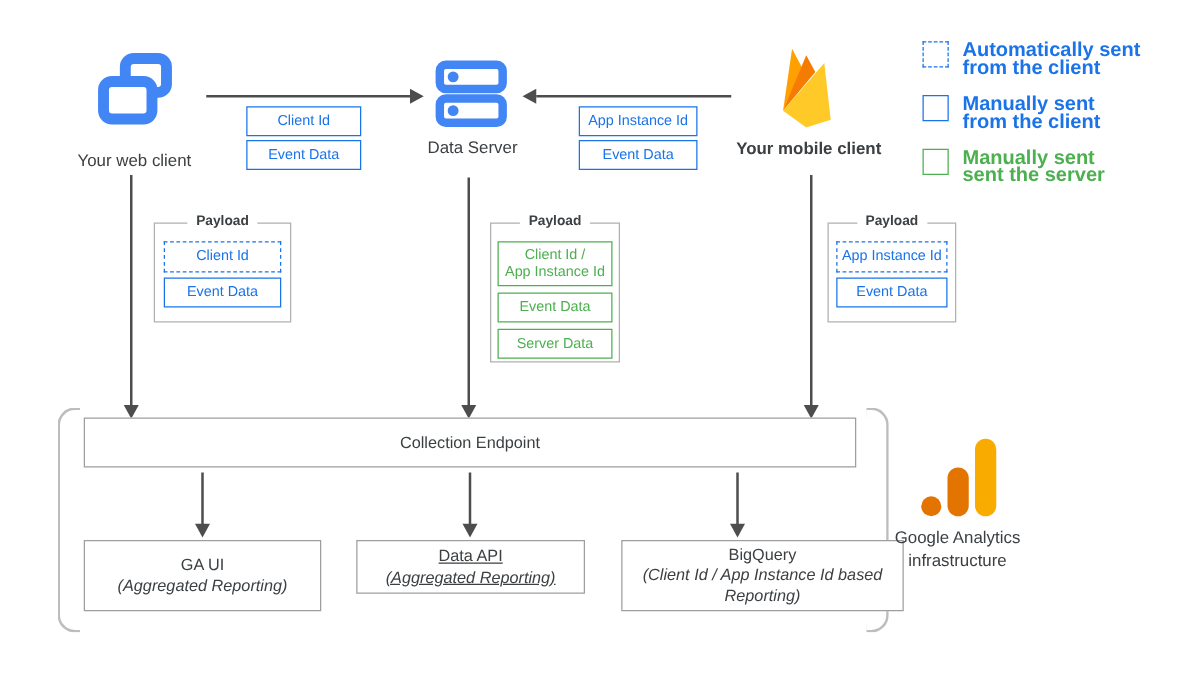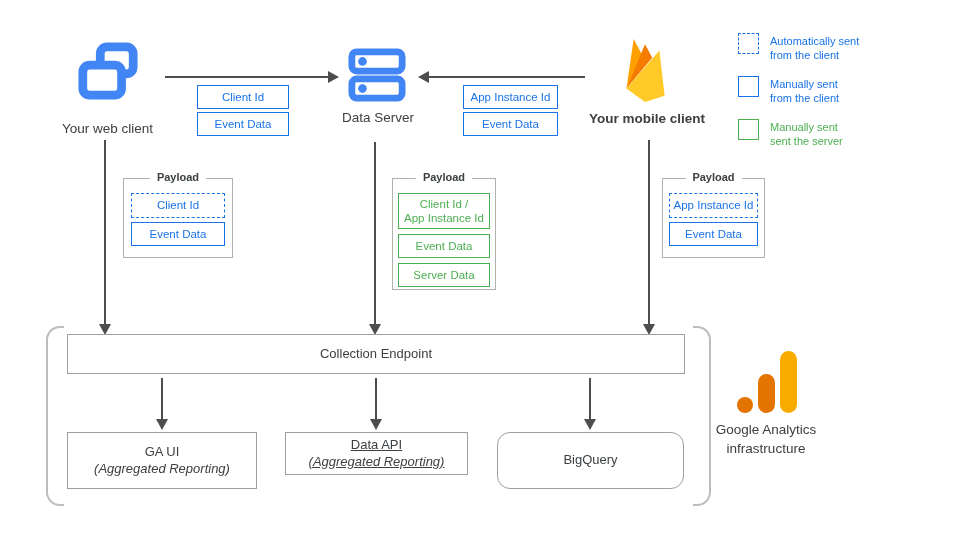--- a/index.html
+++ b/index.html
@@ -28,21 +28,21 @@
   .payload-items { display:flex; flex-direction:column; align-items:center; padding-top:14px; gap:4px; }
   .p-item { display:flex; flex-direction:column; align-items:center; justify-content:center;
     background:#fff; font-size:11.5px; font-weight:500; text-align:center; line-height:1.25; }
   .dashed-blue { border:1.5px dashed #1a73e8; color:#1a73e8; }
   .solid-blue  { border:1.5px solid #1a73e8; color:#1a73e8; }
   .solid-green { border:1.5px solid #4caf50; color:#4caf50; }
 
   
   .legend-row { position:absolute; display:flex; gap:11px; }
   .swatch { width:21px; height:21px; background:#fff; flex:0 0 auto; }
-  .legend-text { font-size:11px; line-height:14px; font-weight:400; padding-top:1px; }
+  .legend-text { font-size:16px; line-height:14px; font-weight:700; padding-top:1px; }
   .legend-text.blue { color:#1a73e8; }
   .legend-text.green { color:#4caf50; }
 
   
   .bracket { position:absolute; width:18px; height:180px; border:2px solid #bdbdbd; }
   .bracket.left  { border-right:none; border-radius:14px 0 0 14px; }
   .bracket.right { border-left:none; border-radius:0 14px 14px 0; }
   .gray-box { position:absolute; display:flex; flex-direction:column; align-items:center; justify-content:center;
     border:1px solid #9e9e9e; background:#fff; color:#3c4043; font-size:13px; text-align:center; line-height:1.25; }
   .gray-box .subtitle { font-style:italic; }
@@ -165,22 +165,23 @@
   <div class="head-down" style="left:584px; top:419px;"></div>
 
   <div class="gray-box" style="left:67px; top:432px; width:190px; height:57px;">
     <span>GA UI</span>
     <span class="subtitle">(Aggregated Reporting)</span>
   </div>
   <div class="gray-box" style="left:285px; top:432px; width:183px; height:43px;text-decoration:underline;">
     <span>Data API</span>
     <span class="subtitle">(Aggregated Reporting)</span>
   </div>
-  <div class="gray-box" style="left:497px; top:432px; width:187px; height:57px; padding:0 8px;border-radius:13px;">
+  <div class="gray-box" style="left:497px; top:432px; width:226px; height:57px; padding:0 8px;">
     <span>BigQuery</span>
+    <span class="subtitle">(Client Id / App Instance Id based Reporting)</span>
   </div>
 
   <div>
     <div class="ga-dot" style="left:737px; top:397px; width:16px; height:16px; background:#E37400;"></div>
     <div class="ga-bar" style="left:758px; top:374px; width:17px; height:39px; background:#E37400;"></div>
     <div class="ga-bar" style="left:780px; top:351px; width:17px; height:62px; background:#F9AB00;"></div>
   </div>
   <div class="caption" style="left:700px; top:420px; width:132px;">
     <span>Google Analytics</span><br><span>infrastructure</span>
   </div>

